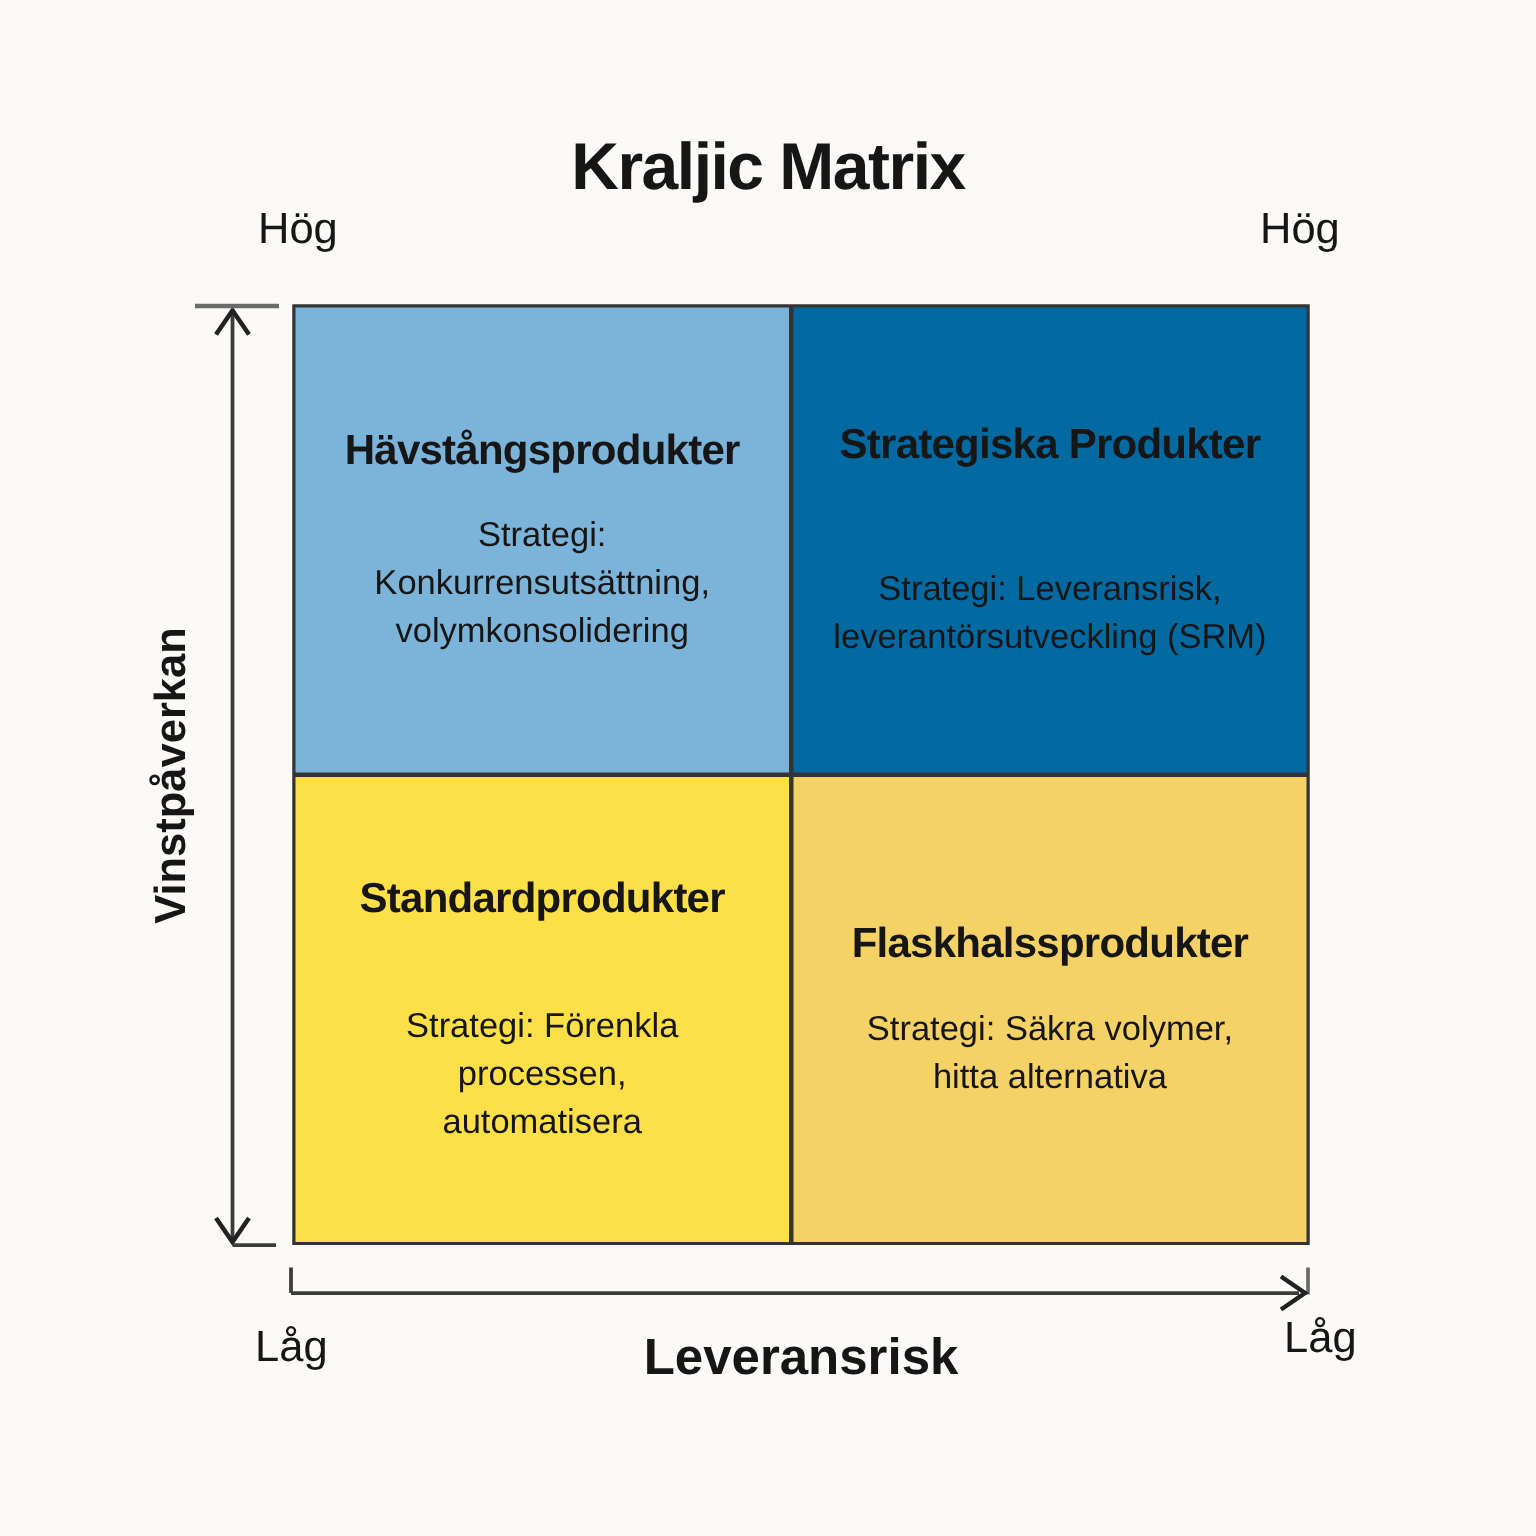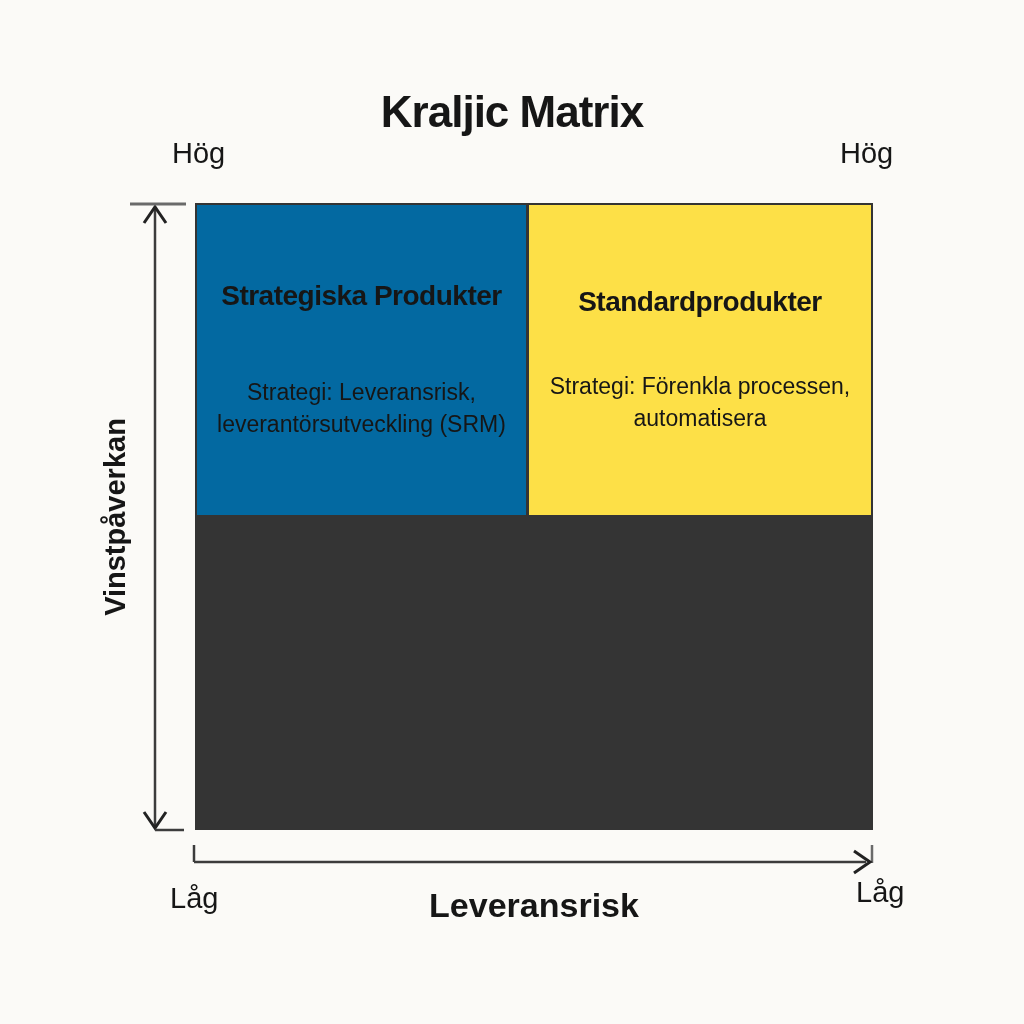--- a/index.html
+++ b/index.html
@@ -94,29 +94,39 @@
 <body>
 
 <div class="page">
 
   <div class="title">Kraljic Matrix</div>
 
   <div class="corner-label hog-left">Hög</div>
   <div class="corner-label hog-right">Hög</div>
 
   <div class="matrix">
+    <div class="quadrant" style="background-color: rgb(124, 179, 216);">
+      <div class="q-title">Hävstångsprodukter</div>
+      <div class="q-strategy">Strategi: Konkurrensutsättning,
+volymkonsolidering</div>
+    </div>
     <div class="quadrant" style="background-color: #0369a1; gap: 40px;">
       <div class="q-title">Strategiska Produkter</div>
       <div class="q-strategy">Strategi: Leveransrisk,
 leverantörsutveckling (SRM)</div>
     </div>
     <div class="quadrant" style="background-color: #fde047; gap: 28px;">
       <div class="q-title">Standardprodukter</div>
       <div class="q-strategy">Strategi: Förenkla processen,
 automatisera</div>
+    </div>
+    <div class="quadrant" style="background-color: rgb(245, 210, 102);">
+      <div class="q-title">Flaskhalssprodukter</div>
+      <div class="q-strategy">Strategi: Säkra volymer,
+hitta alternativa</div>
     </div>
   </div>
 
   <div class="y-axis-title">Vinstpåverkan</div>
 
   <svg class="axes-overlay" width="1024" height="1024" viewBox="0 0 1024 1024">
 
     <line x1="155" y1="209" x2="155" y2="826" stroke="#3c3c3c" stroke-width="2.5"></line>
     <polyline points="144,223 155,207 166,223" fill="none" stroke="#222" stroke-width="3"></polyline>
     <polyline points="144,812 155,828 166,812" fill="none" stroke="#222" stroke-width="3"></polyline>

